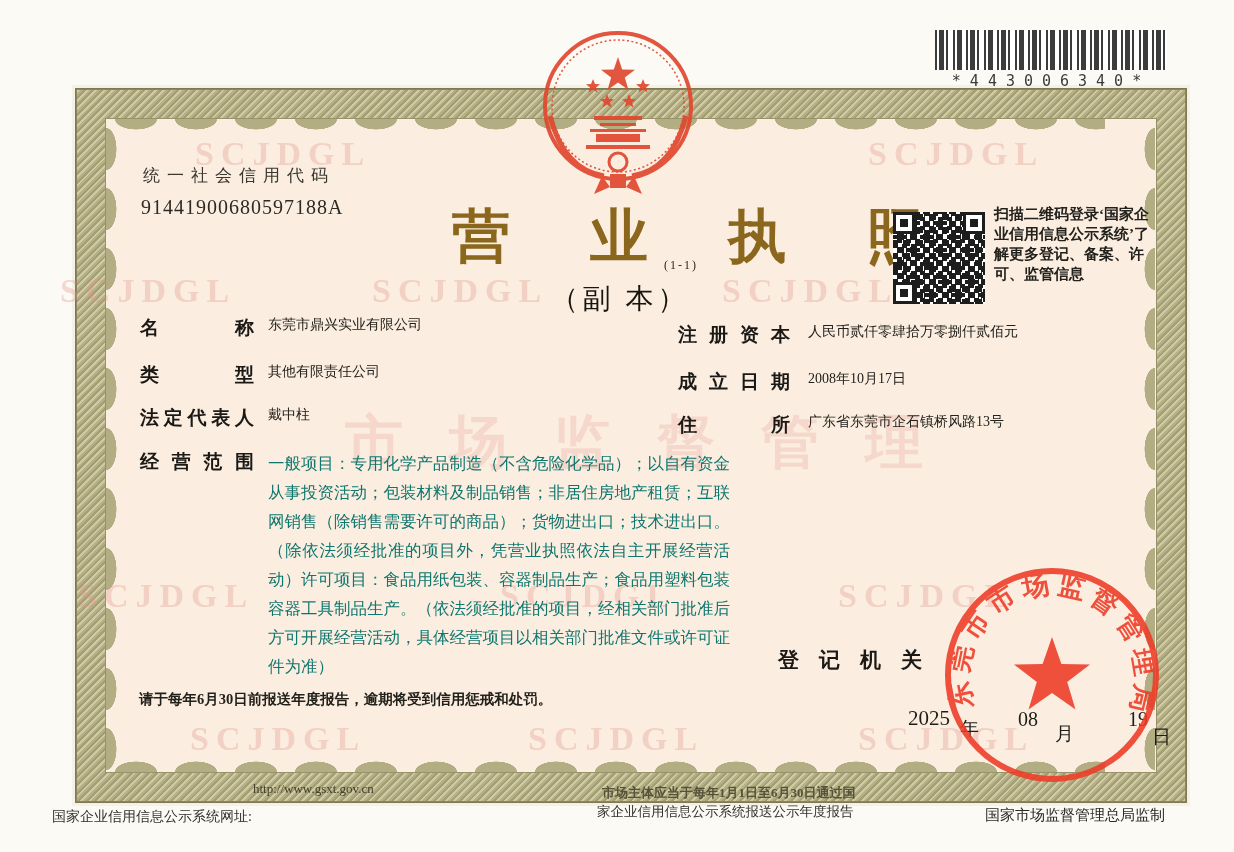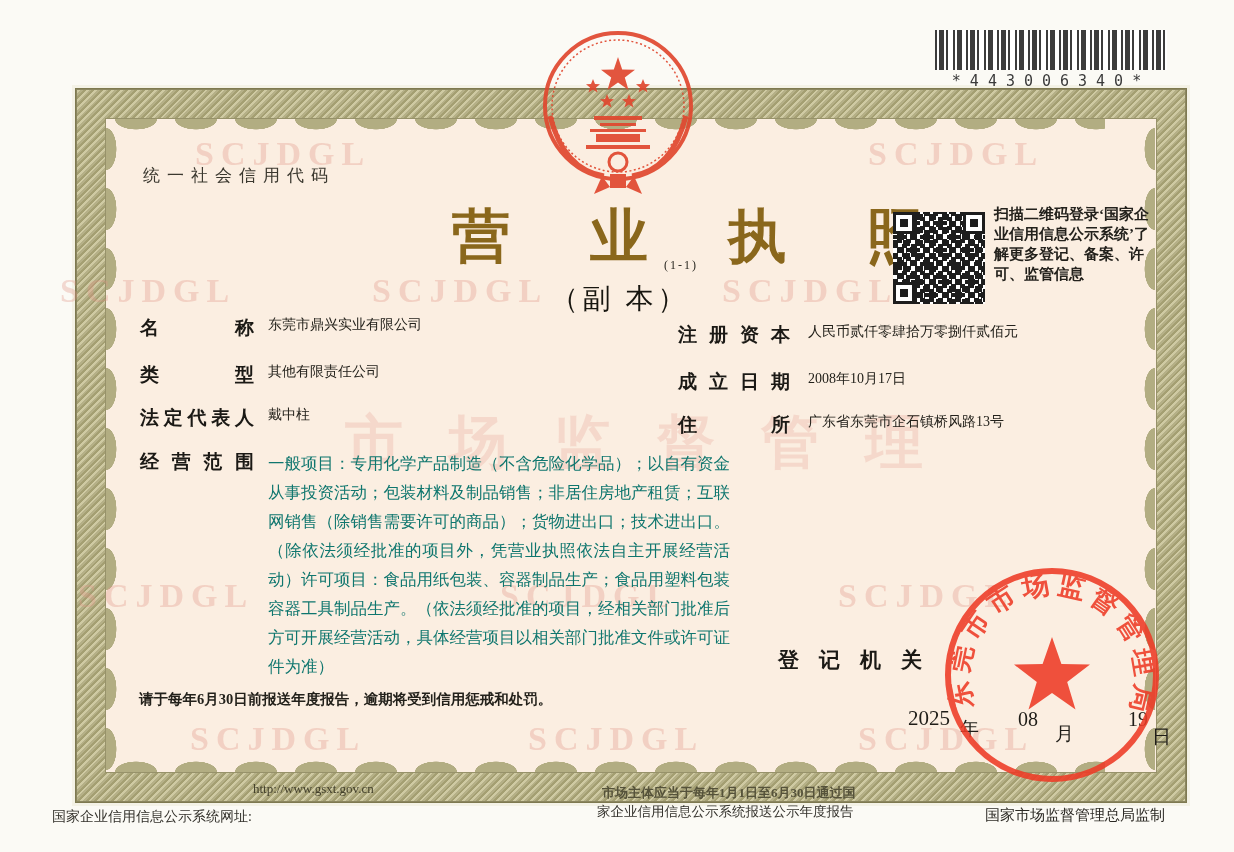--- a/index.html
+++ b/index.html
@@ -102,20 +102,21 @@
   <span class="wm" style="left:528px;top:720px">SCJDGL</span>
   <span class="wm" style="left:858px;top:720px">SCJDGL</span>
   <span class="wm-big">市场监督管理</span>
 
   <div class="barcode">
     <div class="barcode-bars"></div>
     <div class="barcode-digits">*443006340*</div>
   </div>
 
   <div class="credit-label">统一社会信用代码</div>
+  <div class="credit-code">91441900680597188A</div>
   <div class="title">营 业 执 照</div>
   <div class="page-note">(1-1)</div>
   <div class="subtitle">（副 本）</div>
 
   <svg class="emblem" viewBox="0 0 160 172">
     <g fill="#e0482f" stroke="#e0482f" opacity="0.92">
       <circle cx="80" cy="82" r="73" fill="none" stroke-width="4"></circle>
       <circle cx="80" cy="82" r="66" fill="none" stroke-width="1.5" stroke-dasharray="2,2.5"></circle>
       <polygon stroke="none" points="80,33 84.2,45.5 97,45.8 86.8,53.6 90.5,66 80,58.4 69.5,66 73.2,53.6 63,45.8 75.8,45.5"></polygon>
       <polygon stroke="none" points="55,55 57,60 62,60.3 58,63.5 59.5,68.5 55,65.5 50.5,68.5 52,63.5 48,60.3 53,60"></polygon>

